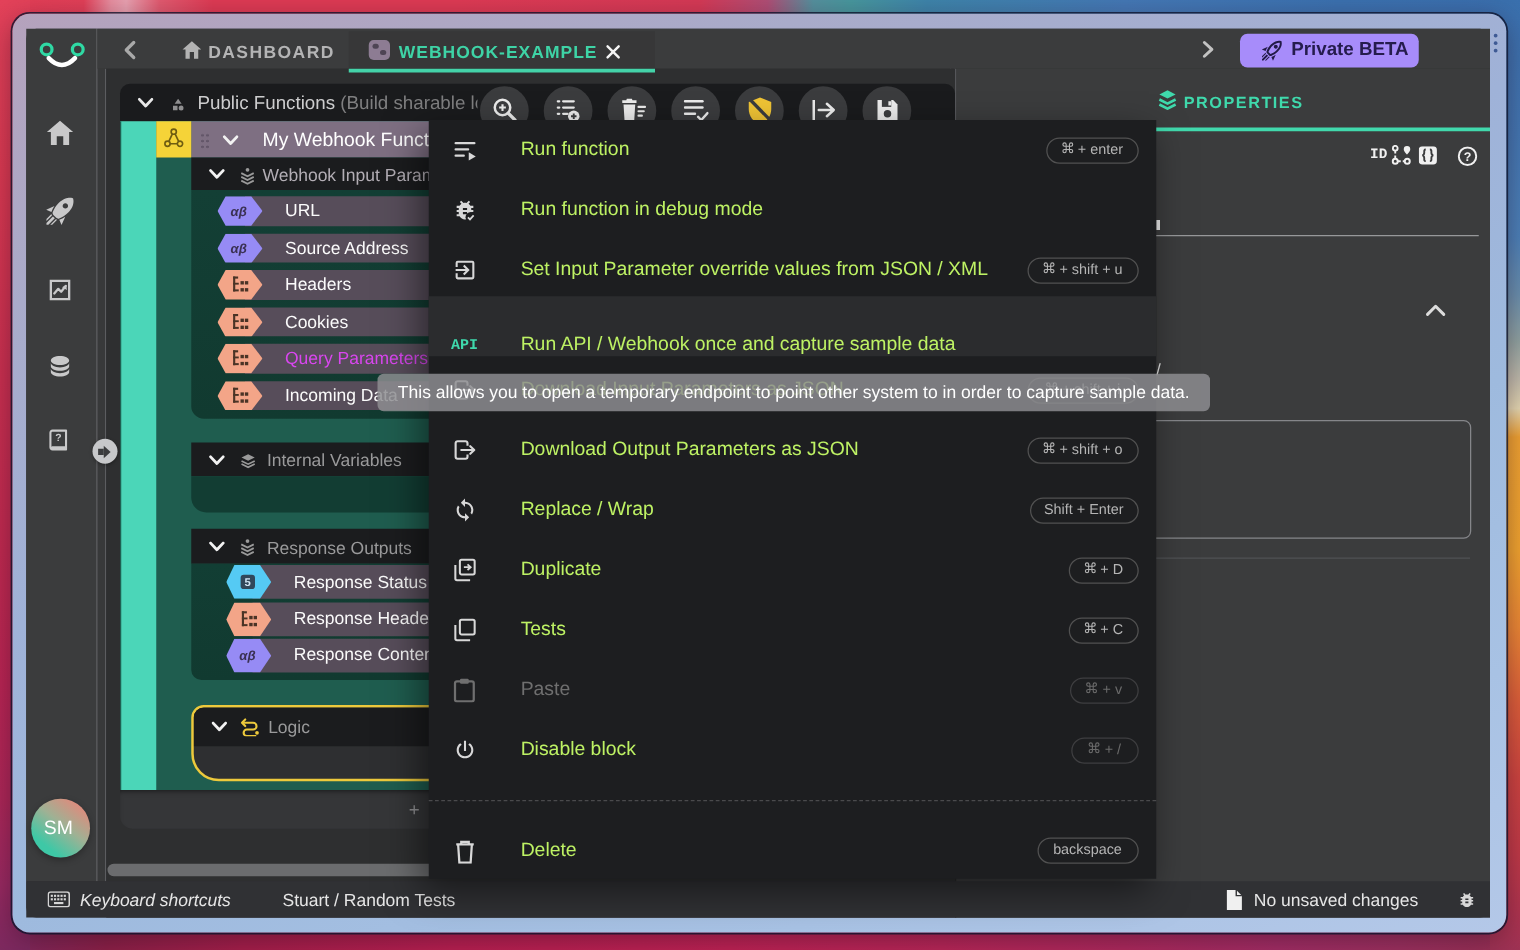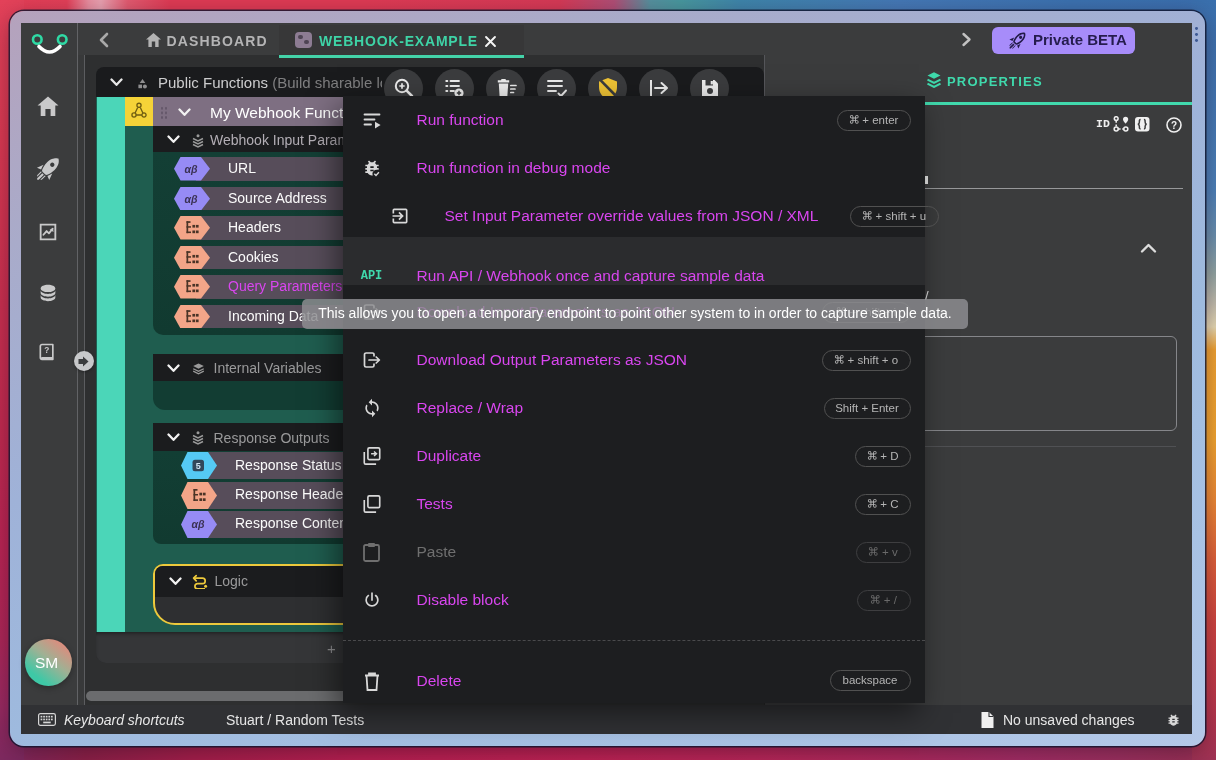--- a/index.html
+++ b/index.html
@@ -17,21 +17,21 @@
   
   #win{left:10px;top:11px;width:1195px;height:735px;border-radius:14px;
     background:linear-gradient(160deg,#b5a2bc 0%,#a9abca 20%,#9fb2d8 42%,#9ebade 62%,#a8c2e4 82%,#b4c8e8 100%);
     box-shadow:0 0 0 1.5px rgba(15,20,45,.8), 0 6px 24px rgba(40,10,30,.45);}
   #content{left:21px;top:23px;width:1171px;height:711px;border-radius:8px;background:#2e2f30;overflow:hidden;}
   
   .txt{position:absolute;white-space:nowrap;}
   
   .mi{position:absolute;left:0;width:582px;height:48px;display:flex;align-items:center;}
   .mic{width:20px;margin-left:18.5px;display:flex;justify-content:center;align-items:center;flex:none;}
-  .mlb{margin-left:35px;font-size:15.5px;color:#d946ef;white-space:nowrap;flex:1;}
+  .mlb{margin-left:35px;font-size:15.5px;color:#bef264;white-space:nowrap;flex:1;}
   .mi.dim .mlb{color:#6f6f6f;}
   .pill{flex:none;margin-right:14.5px;height:19px;line-height:19px;border:1px solid #515151;border-radius:10.5px;font-size:11.5px;color:#b5b5b5;text-align:center;white-space:nowrap;}
   .pill.dimp{border-color:#3e3e40;color:#6a6a6a;}
   .cmd{vertical-align:-1px;}
 </style></head>
 <body>
 <div id="dtop" class="abs"></div>
 <div id="dbottom" class="abs"></div>
 <div id="dleft" class="abs"></div>
 <div id="dright" class="abs"></div>
@@ -424,21 +424,21 @@
   <div class="mi" style="top:48px;">
       <span class="mic">
         <svg width="20" height="20" viewBox="0 0 24 24">
           <path fill="#d8d8d8" d="M14,12H10V10H14M14,16H10V14H14M20,8H17.19C16.74,7.22 16.12,6.55 15.37,6.04L17,4.41L15.59,3L13.42,5.17C12.96,5.06 12.5,5 12,5C11.5,5 11.04,5.06 10.59,5.17L8.41,3L7,4.41L8.62,6.04C7.88,6.55 7.26,7.22 6.81,8H4V10H6.09C6.04,10.33 6,10.66 6,11V12H4V14H6V15C6,15.34 6.04,15.67 6.09,16H4V18H6.81C7.85,19.79 9.78,21 12,21C14.22,21 16.15,19.79 17.19,18H20V16H17.91C17.96,15.67 18,15.34 18,15V14H20V12H18V11C18,10.66 17.96,10.33 17.91,10H20V8Z"></path>
           <circle cx="17.5" cy="19" r="5" fill="#1d1e20"></circle>
           <path d="M14.8 19 L16.8 21 L20.3 17.2" fill="none" stroke="#d8d8d8" stroke-width="1.7"></path>
         </svg>
       </span>
       <span class="mlb">Run function in debug mode</span>
     </div>
-  <div class="mi" style="top:96px;padding-left:28px;">
+  <div class="mi" style="top:96px;">
       <span class="mic">
         <svg width="20" height="20" viewBox="0 0 24 24">
           <path fill="#d8d8d8" d="M19 3H5a2 2 0 0 0-2 2v4h2V5h14v14H5v-4H3v4a2 2 0 0 0 2 2h14a2 2 0 0 0 2-2V5a2 2 0 0 0-2-2zm-8.92 12.58L11.5 17l5-5-5-5-1.41 1.41L12.67 11H3v2h9.67l-2.59 2.58z"></path>
         </svg>
       </span>
       <span class="mlb">Set Input Parameter override values from JSON / XML</span>
       <span class="pill" style="width:87px;"><svg class="cmd" width="10.5" height="10.5" viewBox="0 0 24 24">
           <path fill="#b5b5b5" d="M6,2A4,4 0 0,1 10,6V8H14V6A4,4 0 0,1 18,2A4,4 0 0,1 22,6A4,4 0 0,1 18,10H16V14H18A4,4 0 0,1 22,18A4,4 0 0,1 18,22A4,4 0 0,1 14,18V16H10V18A4,4 0 0,1 6,22A4,4 0 0,1 2,18A4,4 0 0,1 6,14H8V10H6A4,4 0 0,1 2,6A4,4 0 0,1 6,2M16,18A2,2 0 0,0 18,20A2,2 0 0,0 20,18A2,2 0 0,0 18,16H16V18M8,16H6A2,2 0 0,0 4,18A2,2 0 0,0 6,20A2,2 0 0,0 8,18V16M6,4A2,2 0 0,0 4,6A2,2 0 0,0 6,8H8V6A2,2 0 0,0 6,4M18,8A2,2 0 0,0 20,6A2,2 0 0,0 18,4A2,2 0 0,0 16,6V8H18M10,14H14V10H10V14Z"></path>
         </svg> + shift + u</span>
     </div>

